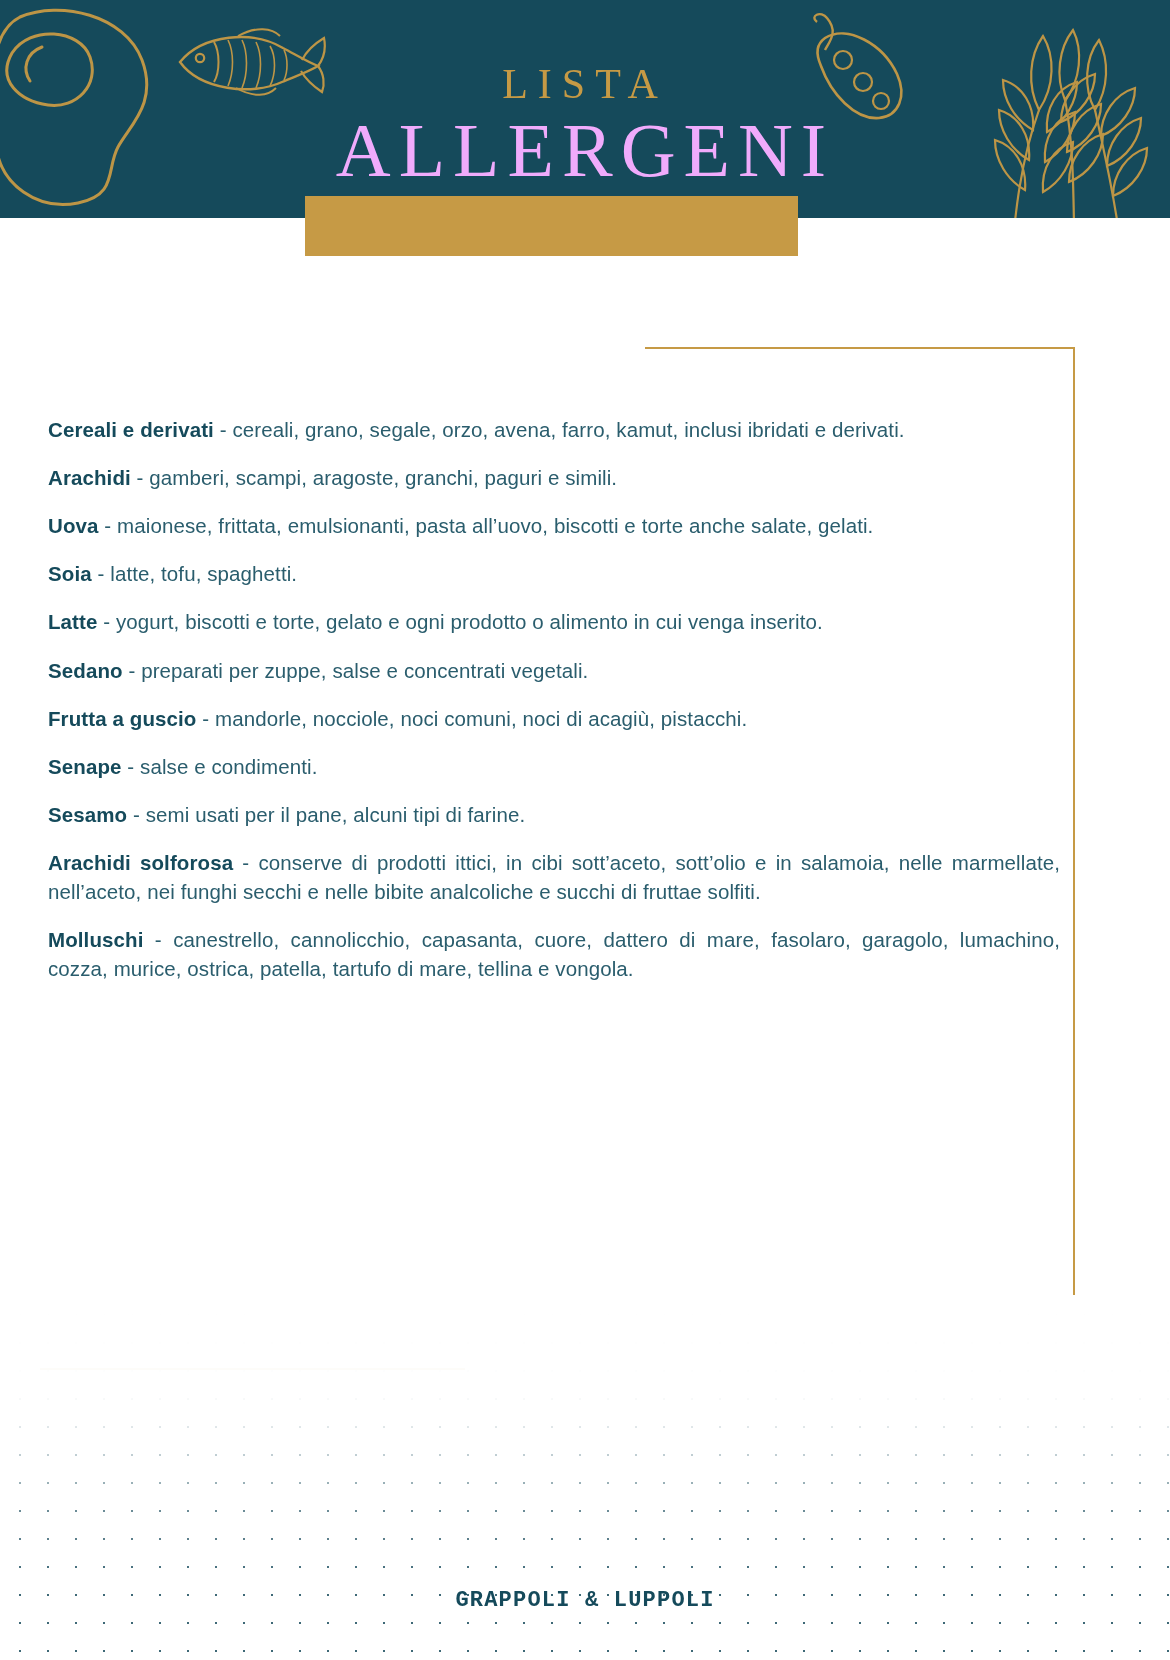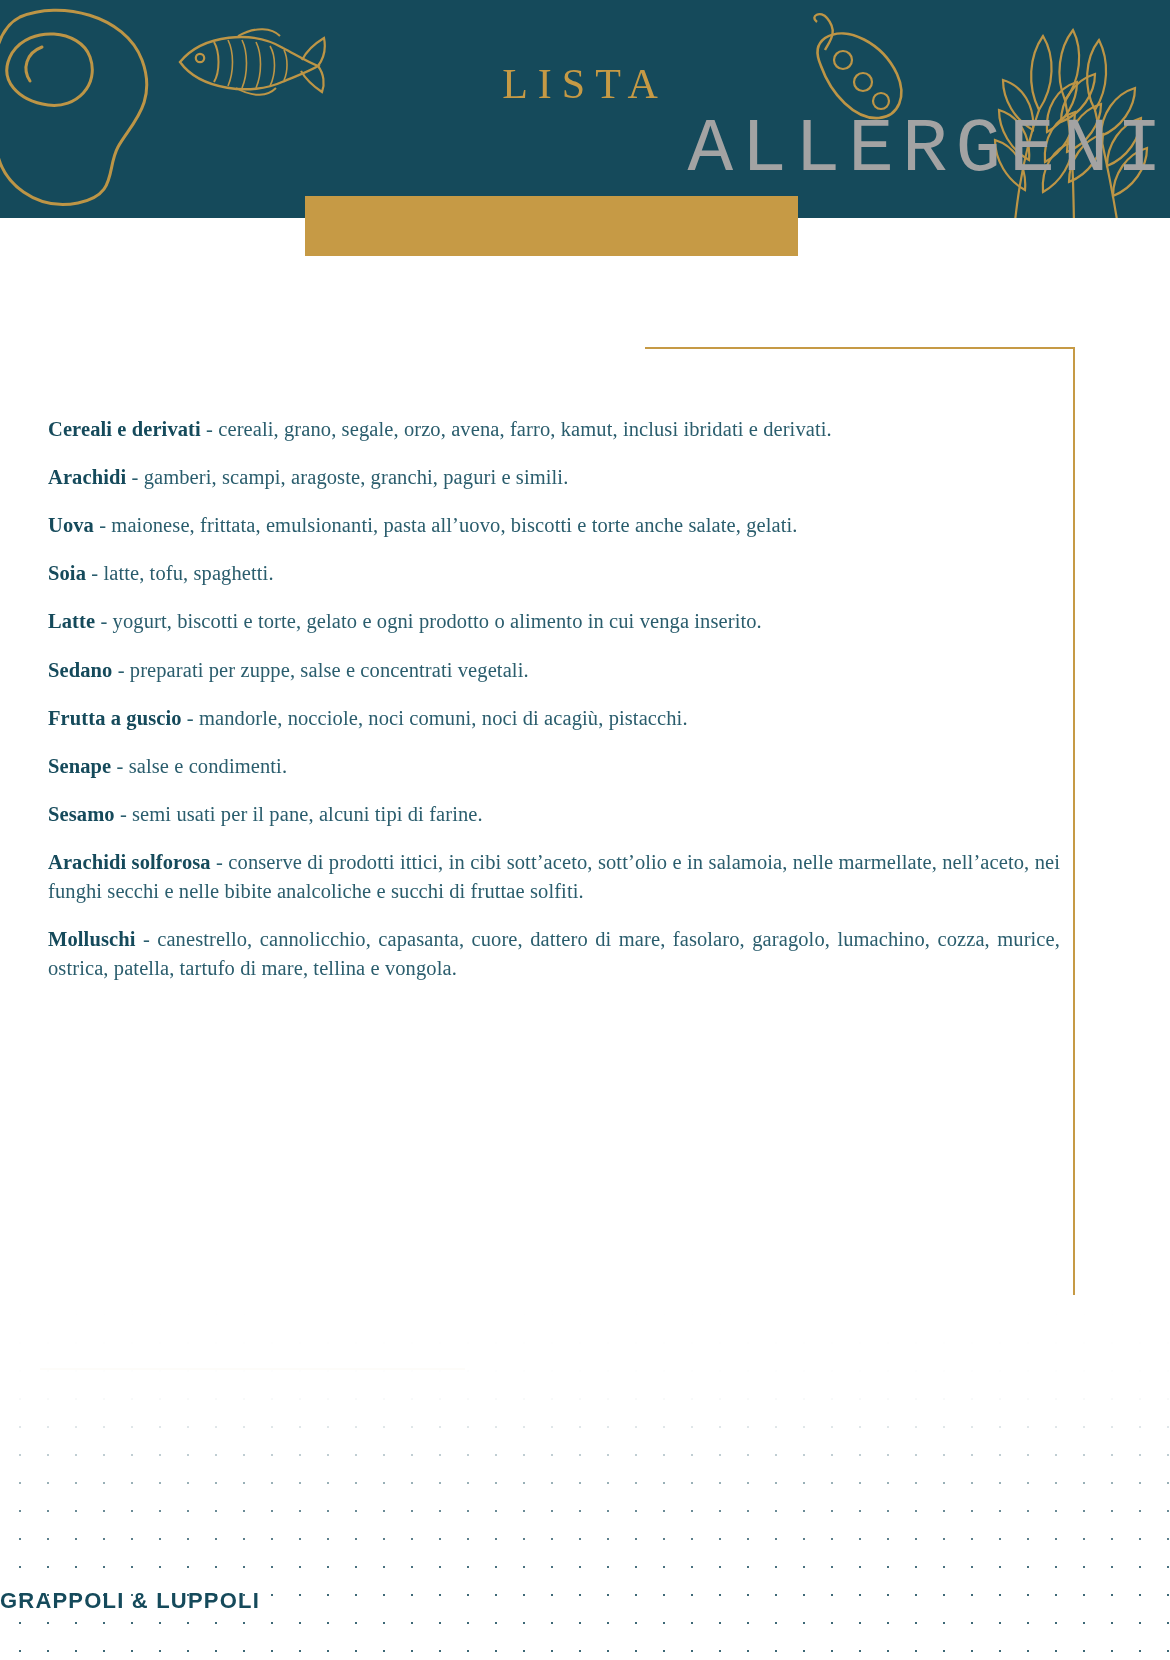--- a/index.html
+++ b/index.html
@@ -37,27 +37,26 @@
   .lista {
     font-family: "Liberation Serif", serif;
     color: #c69a45;
     font-size: 42px;
     letter-spacing: 10px;
     font-weight: 400;
     line-height: 1;
     margin-bottom: 6px;
   }
   .allergeni {
-    font-family: Liberation Mono, monospace;
-    color: #a3a3a3;
+    font-family: Liberation Serif, serif;
+    color: #f0abfc;
     font-size: 76px;
     letter-spacing: 8px;
     font-weight: 400;
     line-height: 1.05;
-    text-align: right;
   }
   .gold-bar {
     position: absolute;
     left: 305px;
     top: 196px;
     width: 493px;
     height: 60px;
     background: #c69a45;
     z-index: 3;
   }
@@ -93,21 +92,20 @@
     width: 425px;
     height: 2px;
     background: #c69a45;
   }
 
   .content {
     position: absolute;
     left: 48px;
     top: 415px;
     width: 1012px;
-    font-family: Liberation Serif, serif;
   }
   .allergen-line {
     font-size: 20.5px;
     line-height: 1.42;
     color: #1d4f60;
     margin-bottom: 19px;
     letter-spacing: 0.1px;
   }
   .allergen-line.justify { text-align: justify; }
   .allergen-line .name {
@@ -139,22 +137,23 @@
     width: 1170px; height: 215px;
     background: linear-gradient(to bottom, #fff 0%, rgba(255,255,255,0.96) 45%, rgba(255,255,255,0.0) 100%);
     z-index: 1;
     pointer-events: none;
   }
   .footer-brand {
     position: absolute;
     left: 0;
     top: 1588px;
     width: 1170px;
+    text-align: center;
     z-index: 4;
-    font-family: Liberation Sans, sans-serif;
+    font-family: Liberation Mono, monospace;
     font-weight: bold;
     font-size: 22px;
     letter-spacing: 1.2px;
     color: #154a5b;
   }
 </style>
 </head>
 <body>
 
 <div class="page">

